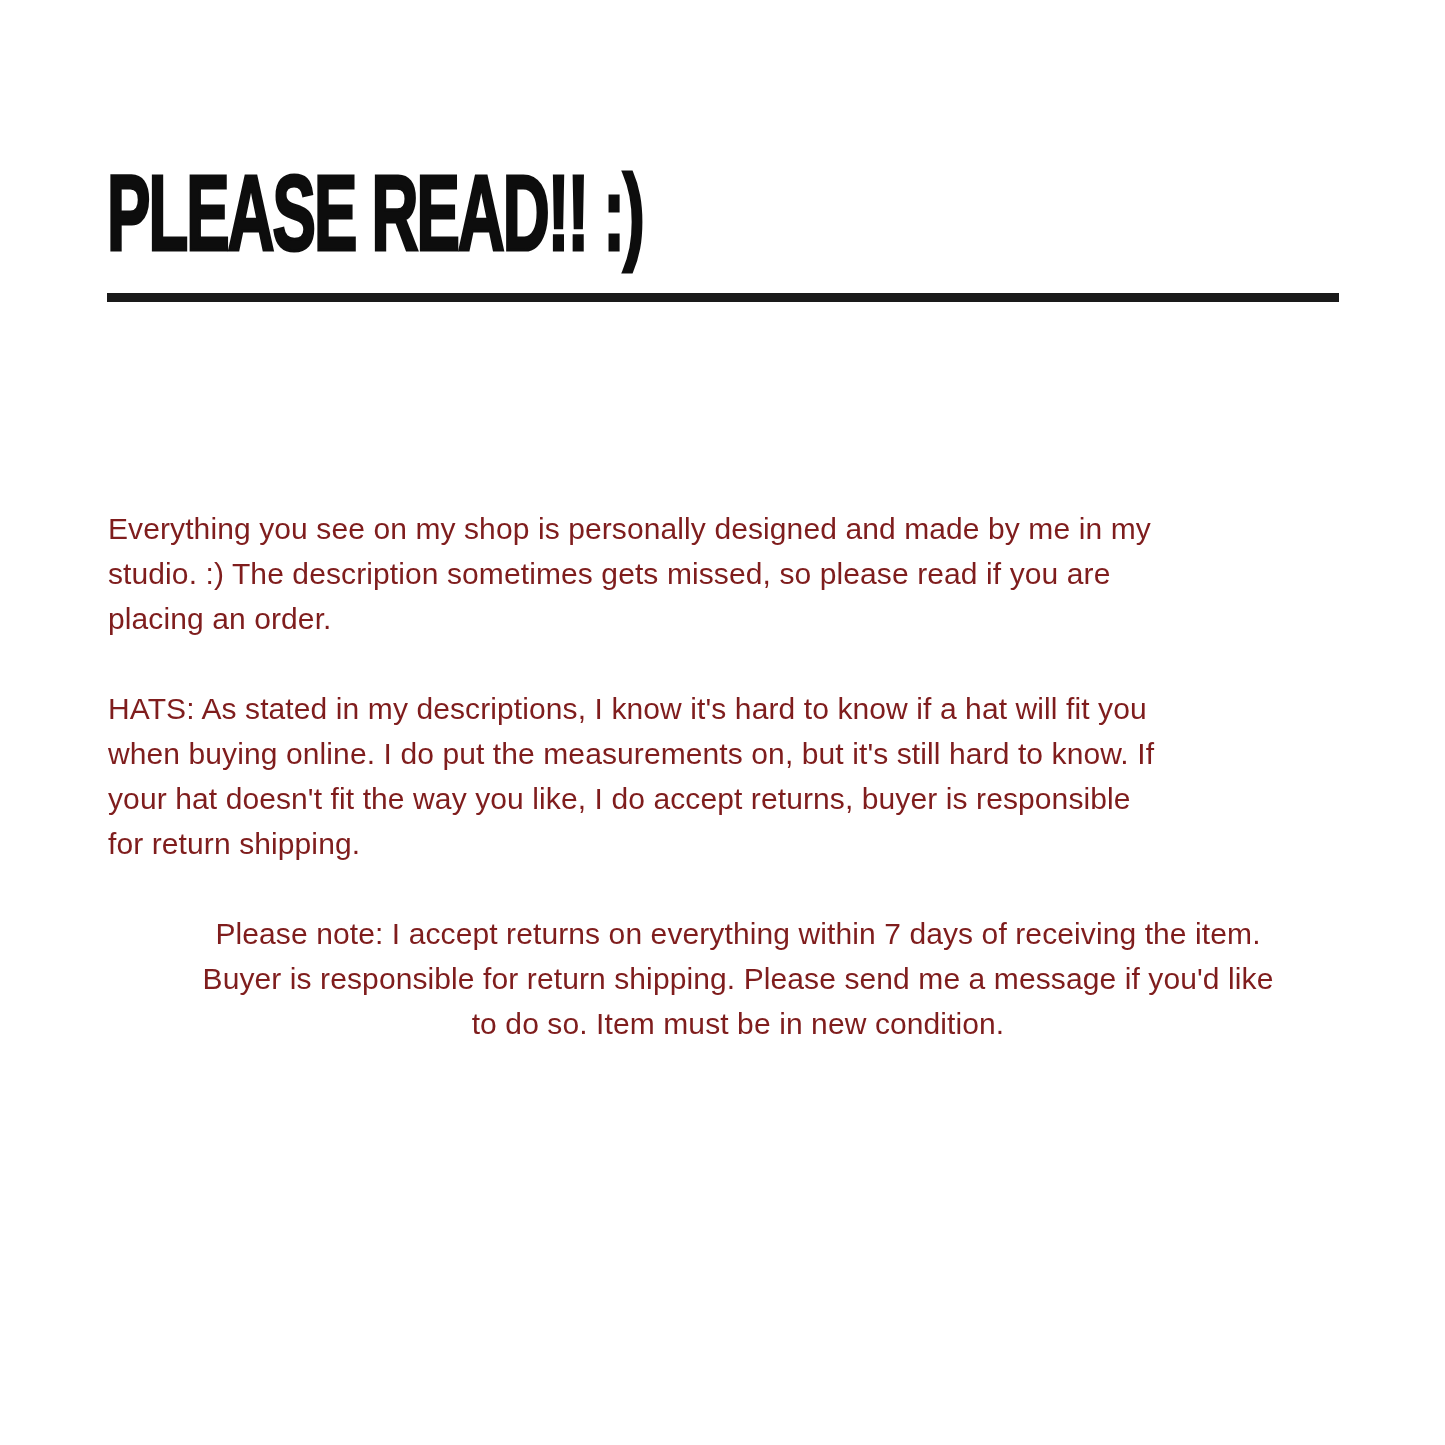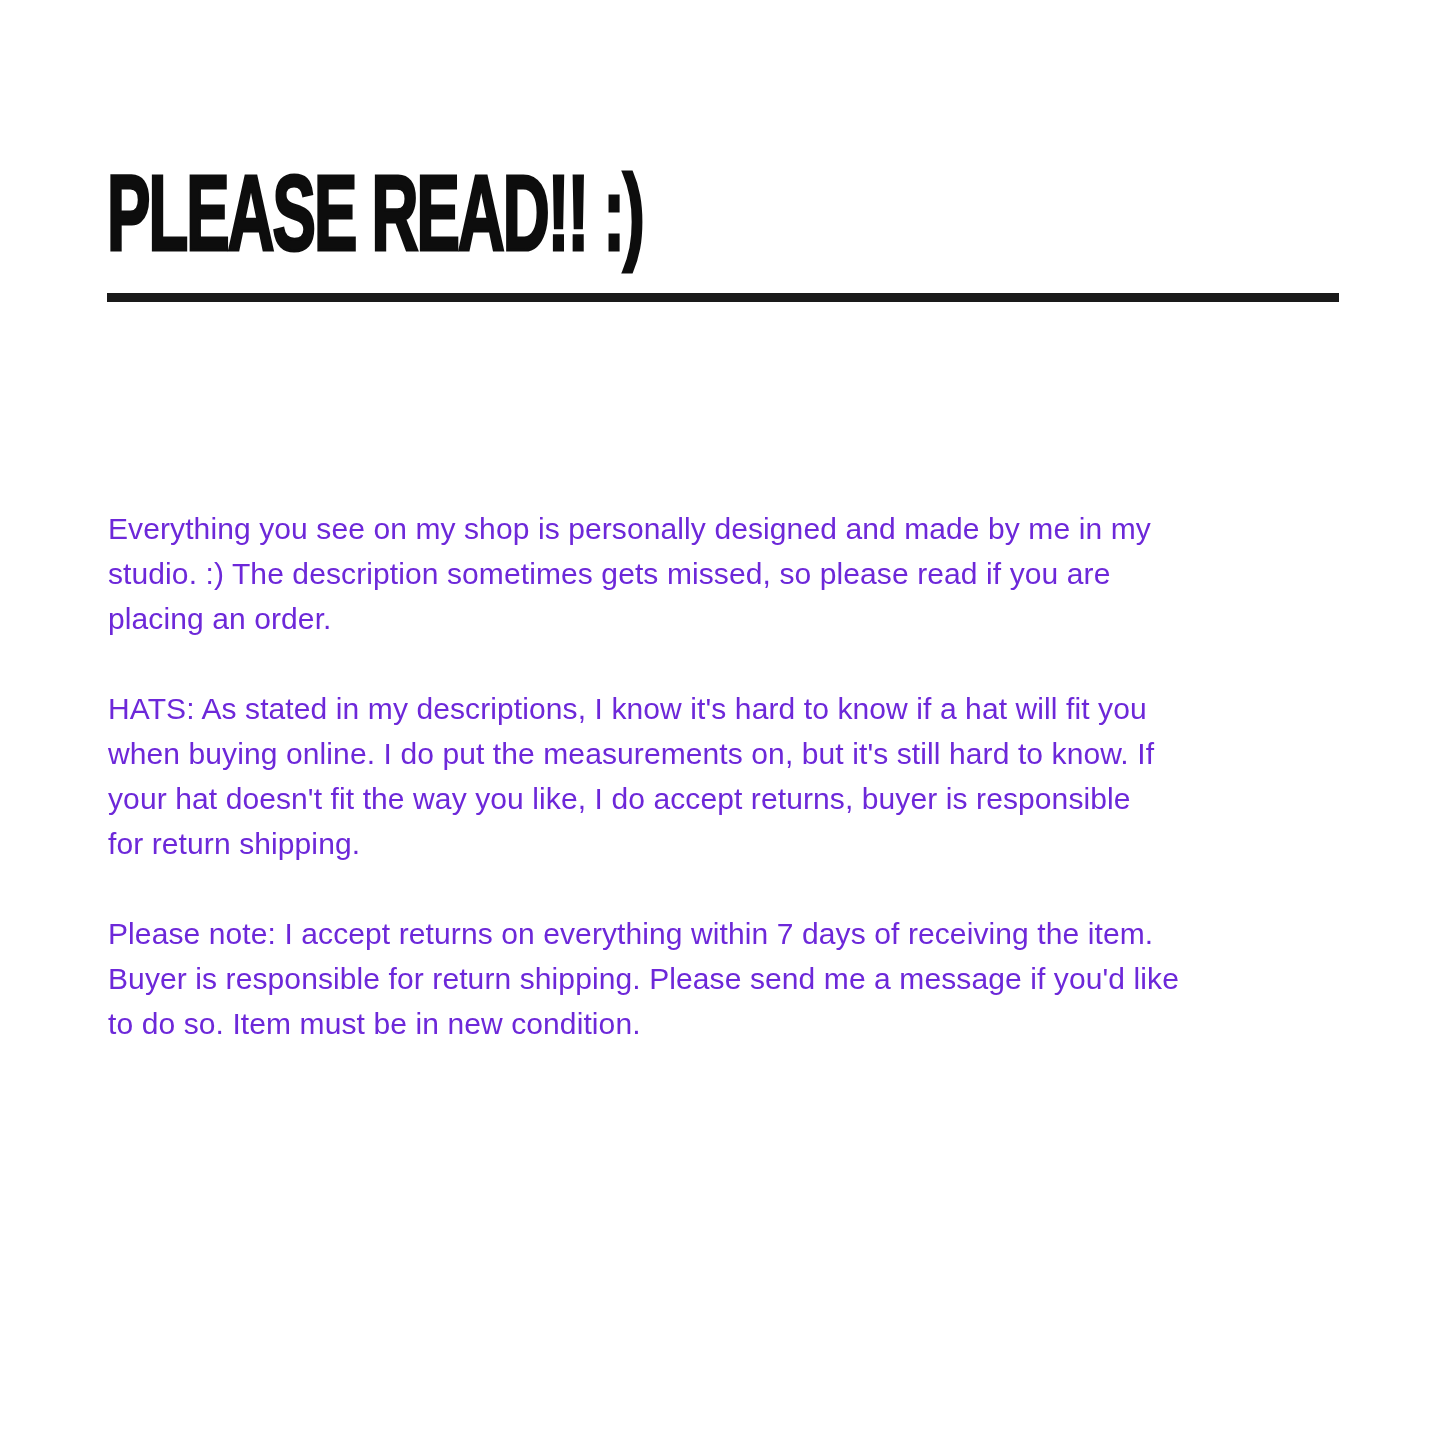--- a/index.html
+++ b/index.html
@@ -48,25 +48,26 @@
     left: 108px;
     top: 506px;
     width: 1260px;
   }
   .content p {
     margin: 0 0 45px 0;
     font-family: "Liberation Sans", sans-serif;
     font-size: 30px;
     line-height: 45px;
     letter-spacing: 0.1px;
-    color: #6d28d9;
+    color: #7f1d1d;
     white-space: pre-line;
   }
   .content p:last-child {
     margin-bottom: 0;
+    text-align: center;
   }
 </style>
 </head>
 <body>
 
 <div class="page">
 
   <div class="header">
     <h1 class="page-title">PLEASE READ!! :)</h1>
   </div>

